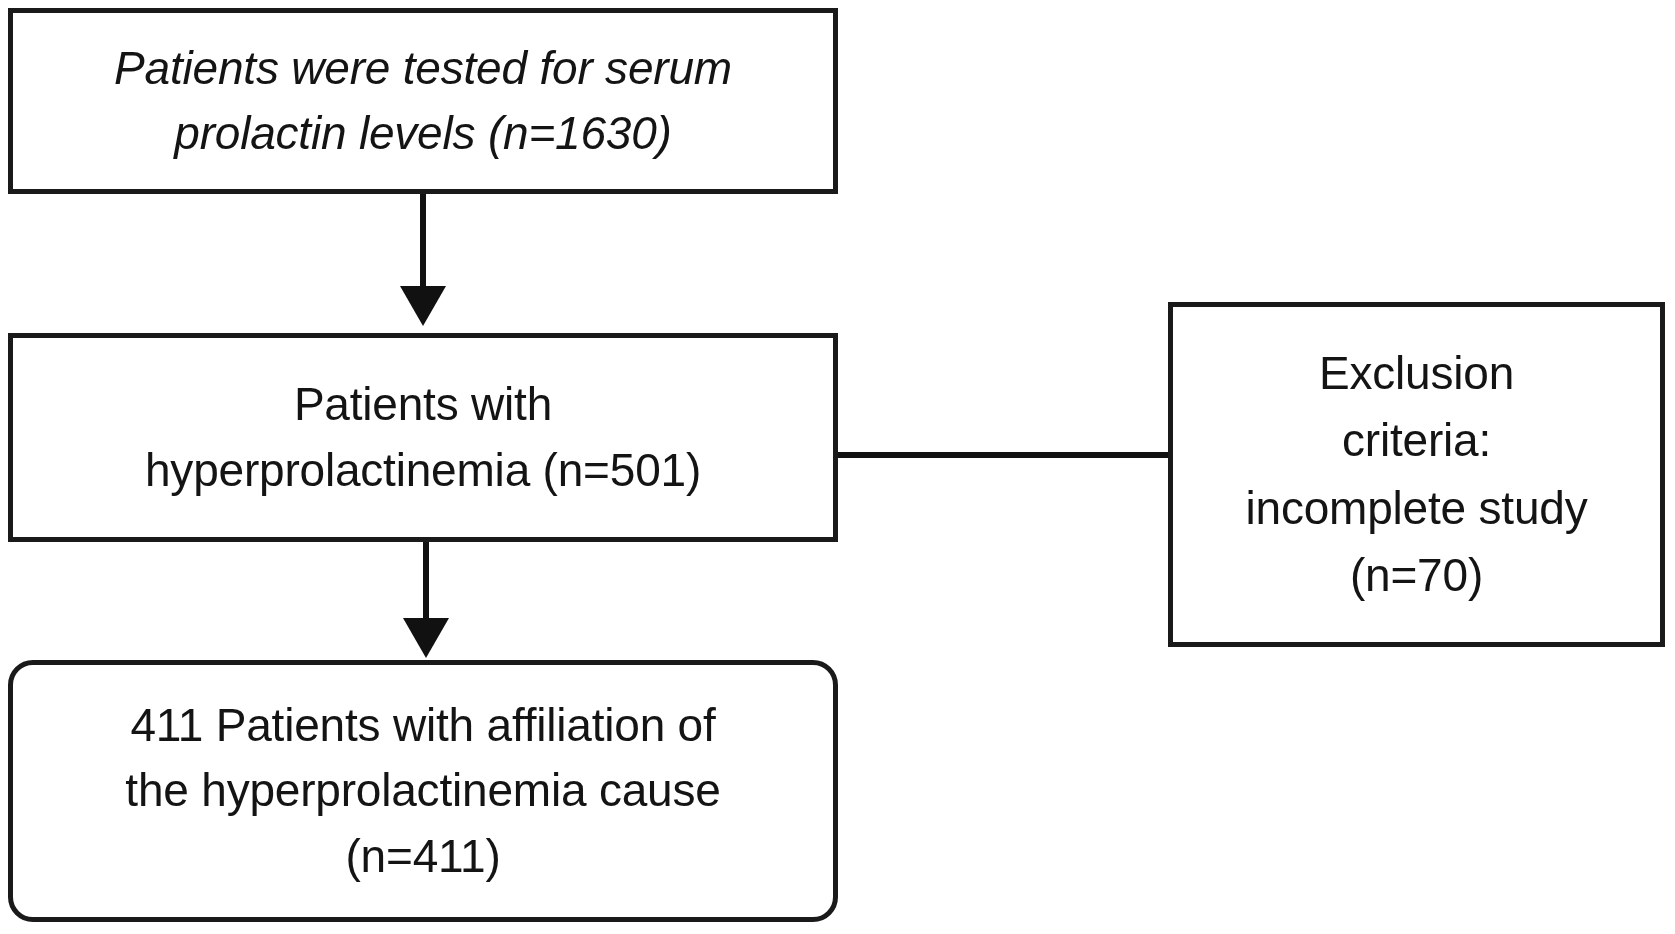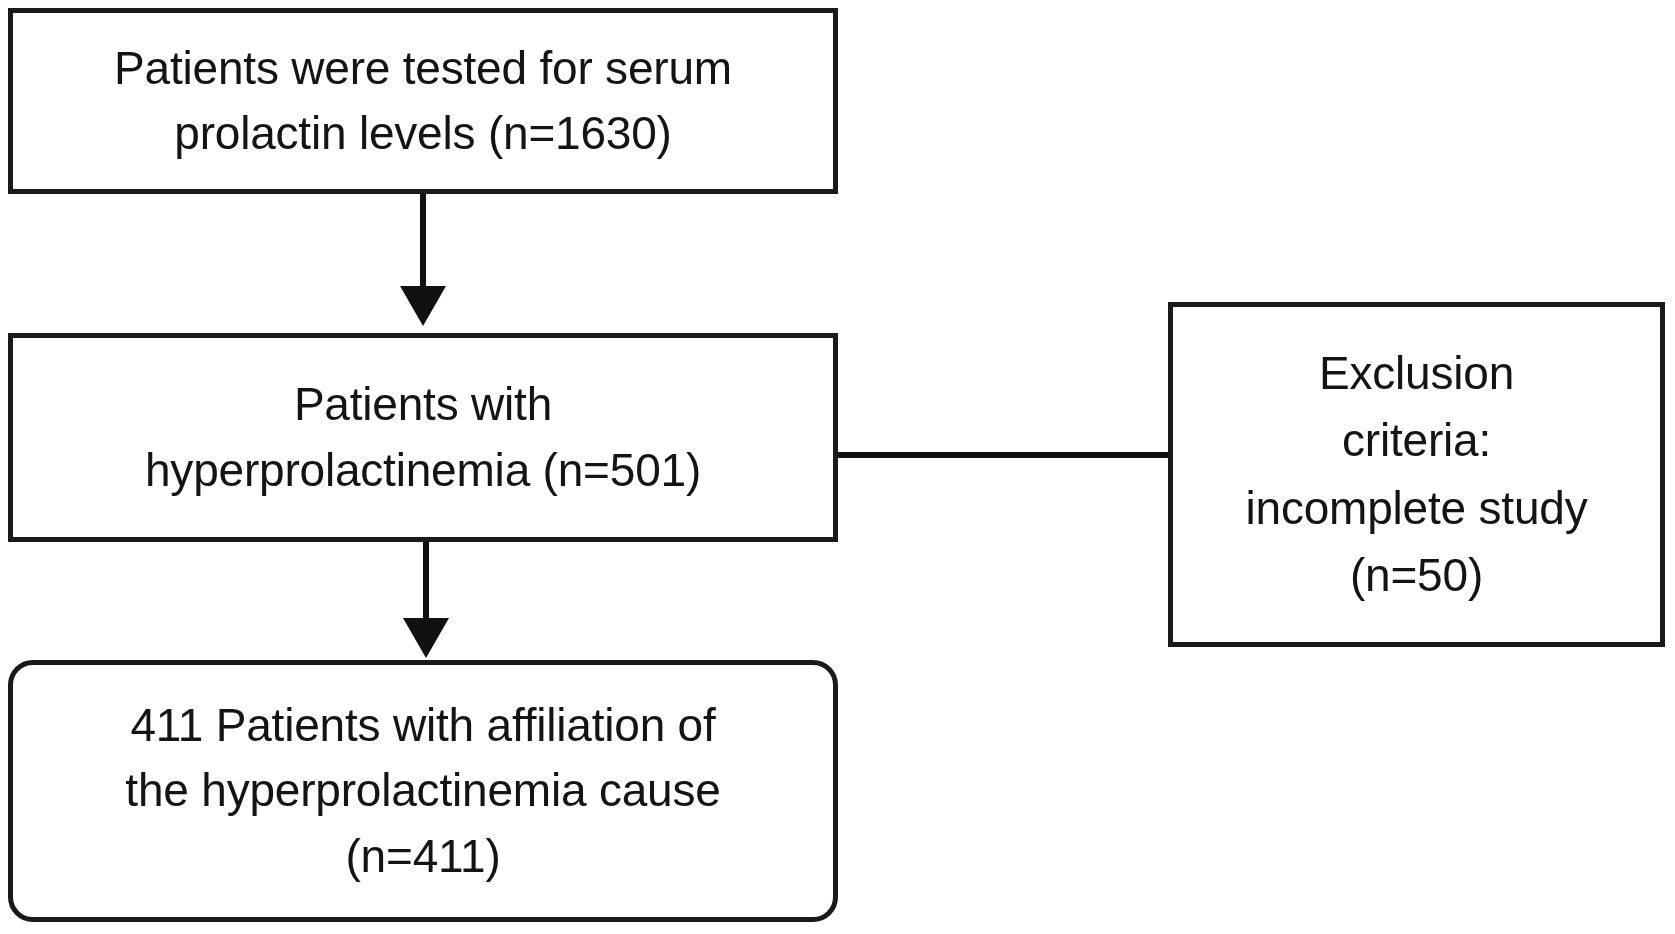--- a/index.html
+++ b/index.html
@@ -35,21 +35,21 @@
     padding: 0 14px;
     white-space: pre-line;
   }
   
   #node-screened {
     left: 8px;
     top: 8px;
     width: 830px;
     height: 186px;
   }
-  #node-screened .node-text { font-size: 46px; }
+  #node-screened .node-text { font-size: 46px; font-style: italic; }
 
   #node-eligible {
     left: 8px;
     top: 333px;
     width: 830px;
     height: 209px;
   }
   #node-eligible .node-text { font-size: 46px; }
 
   #node-included {
@@ -122,16 +122,16 @@
   <div class="node" id="node-included">
     <span class="node-text">411 Patients with affiliation of
 the hyperprolactinemia cause
 (n=411)</span>
   </div>
 
   <div class="node" id="node-excluded">
     <span class="node-text">Exclusion
 criteria:
 incomplete study
-(n=50)</span>
+(n=70)</span>
   </div>
 
 </div>
 
 </body></html>

